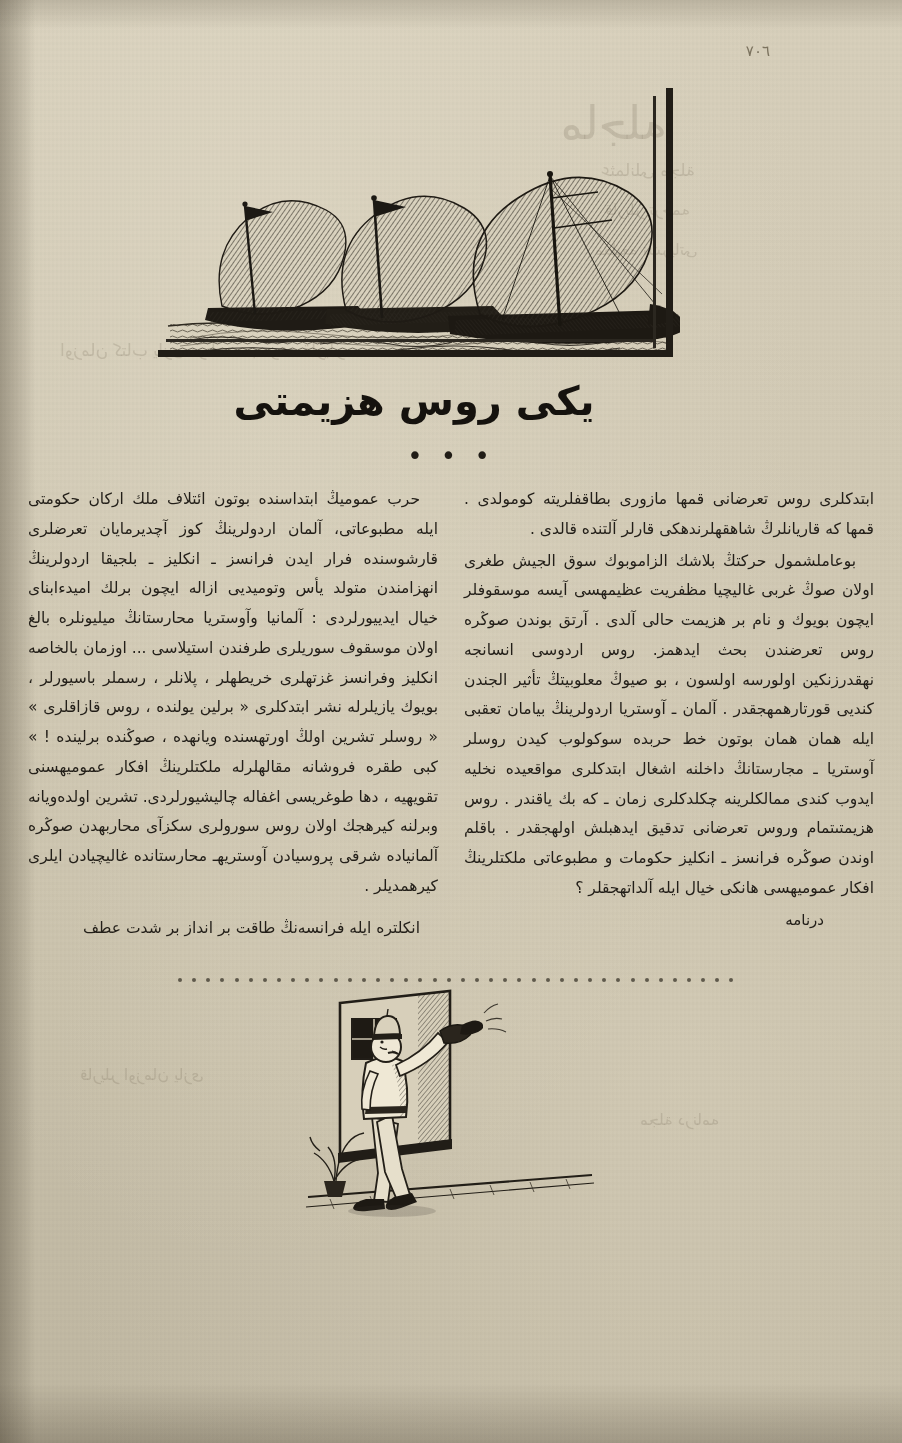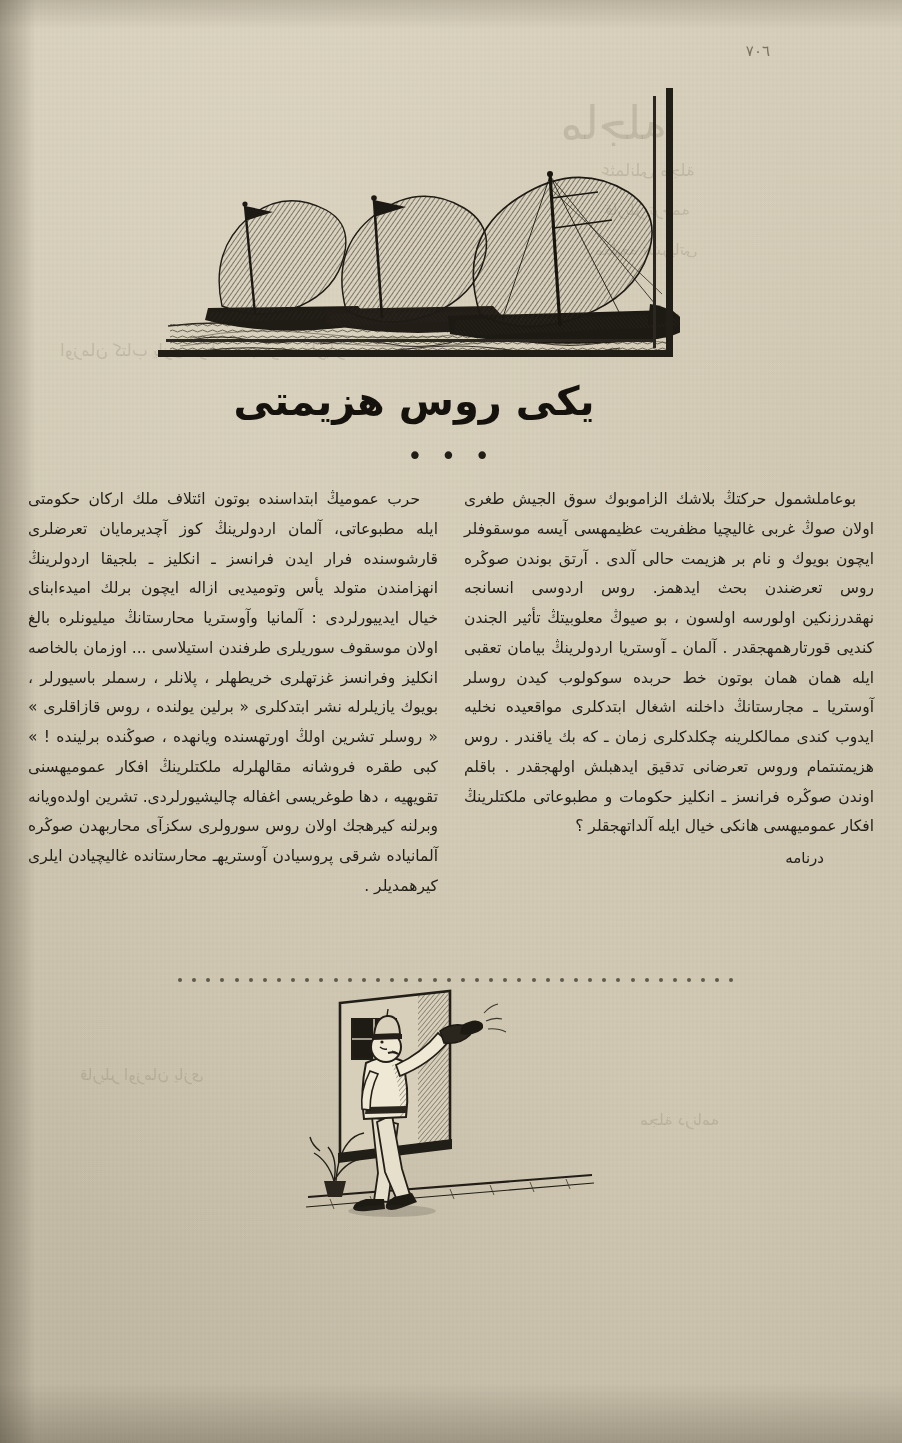--- a/index.html
+++ b/index.html
@@ -270,23 +270,25 @@
     </svg>
   </div>
 
   <div class="headline">یکی روس هزیمتی</div>
   <div class="headline-dots">• • •</div>
 
   <div class="columns">
 
     <div class="col">
       <p class="indent">حرب عمومیڭ ابتداسنده بوتون ائتلاف ملك اركان حكومتى ایله مطبوعاتى، آلمان اردولرینڭ كوز آچدیرمایان تعرضلرى قارشوسنده فرار ایدن فرانسز ـ انكلیز ـ بلجیقا اردولرینڭ انهزامندن متولد یأس وتومیدیى ازاله ایچون برلك امیدءابناى خیال ایدییورلردى : آلمانیا وآوستریا محارستانڭ میلیونلره بالغ اولان موسقوف سوریلرى طرفندن استیلاسى ... اوزمان بالخاصه انكلیز وفرانسز غزتهلرى خریطهلر ، پلانلر ، رسملر باسیورلر ، بویوك یازیلرله نشر ابتدكلرى « برلین یولنده ، روس قازاقلرى » « روسلر تشرین اولڭ اورتهسنده ویانهده ، صوڭنده برلیندە ! » كبى طقره فروشانه مقالهلرله ملكتلرینڭ افكار عمومیهسنى تقویهیه ، دها طوغریسى اغفاله چالیشیورلردى. تشرین اولدەویانه وبرلنه كیرهجك اولان روس سورولرى سكزآی محاربهدن صوڭره آلمانیاده شرقى پروسیادن آوستریهـ محارستانده غالیچیادن ایلرى كیرهمدیلر .</p>
+      <p class="tail indent">انكلتره ایله فرانسەنڭ طاقت بر انداز بر شدت عطف</p>
     </div>
 
     <div class="col">
+      <p>ابتدكلرى روس تعرضانى قمها مازورى بطاقفلریته كومولدى . قمها كه قاریانلرڭ شاهقهلرندهكى قارلر آلتنده قالدى .</p>
       <p class="indent">بوعاملشمول حركتڭ بلاشك الزاموبوك سوق الجیش طغرى اولان صوڭ غربى غالیچیا مظفریت عظیمهسى آیسه موسقوفلر ایچون بویوك و نام بر هزیمت حالى آلدى . آرتق بوندن صوڭره روس تعرضندن بحث ایدهمز. روس اردوسى انسانجه نهقدرزنكین اولورسه اولسون ، بو صیوڭ معلوبیتڭ تأثیر الجندن كندیى قورتارهمهجقدر . آلمان ـ آوستریا اردولرینڭ بیامان تعقبى ایله همان همان بوتون خط حربده سوكولوب كیدن روسلر آوستریا ـ مجارستانڭ داخلنه اشغال ابتدكلرى مواقعیده نخلیه ایدوب كندى ممالكلرینه چكلدكلرى زمان ـ كه بك یاقندر . روس هزیمتىتمام وروس تعرضانى تدقیق ایدهبلش اولهجقدر . باقلم اوندن صوڭره فرانسز ـ انكلیز حكومات و مطبوعاتى ملكتلرینڭ افكار عمومیهسى هانكى خیال ایله آلداتهجقلر ؟</p>
       <div class="signature">درنامه</div>
     </div>
 
   </div>
 
   <div class="divider">
     <i></i>
       <i></i>
       <i></i>

